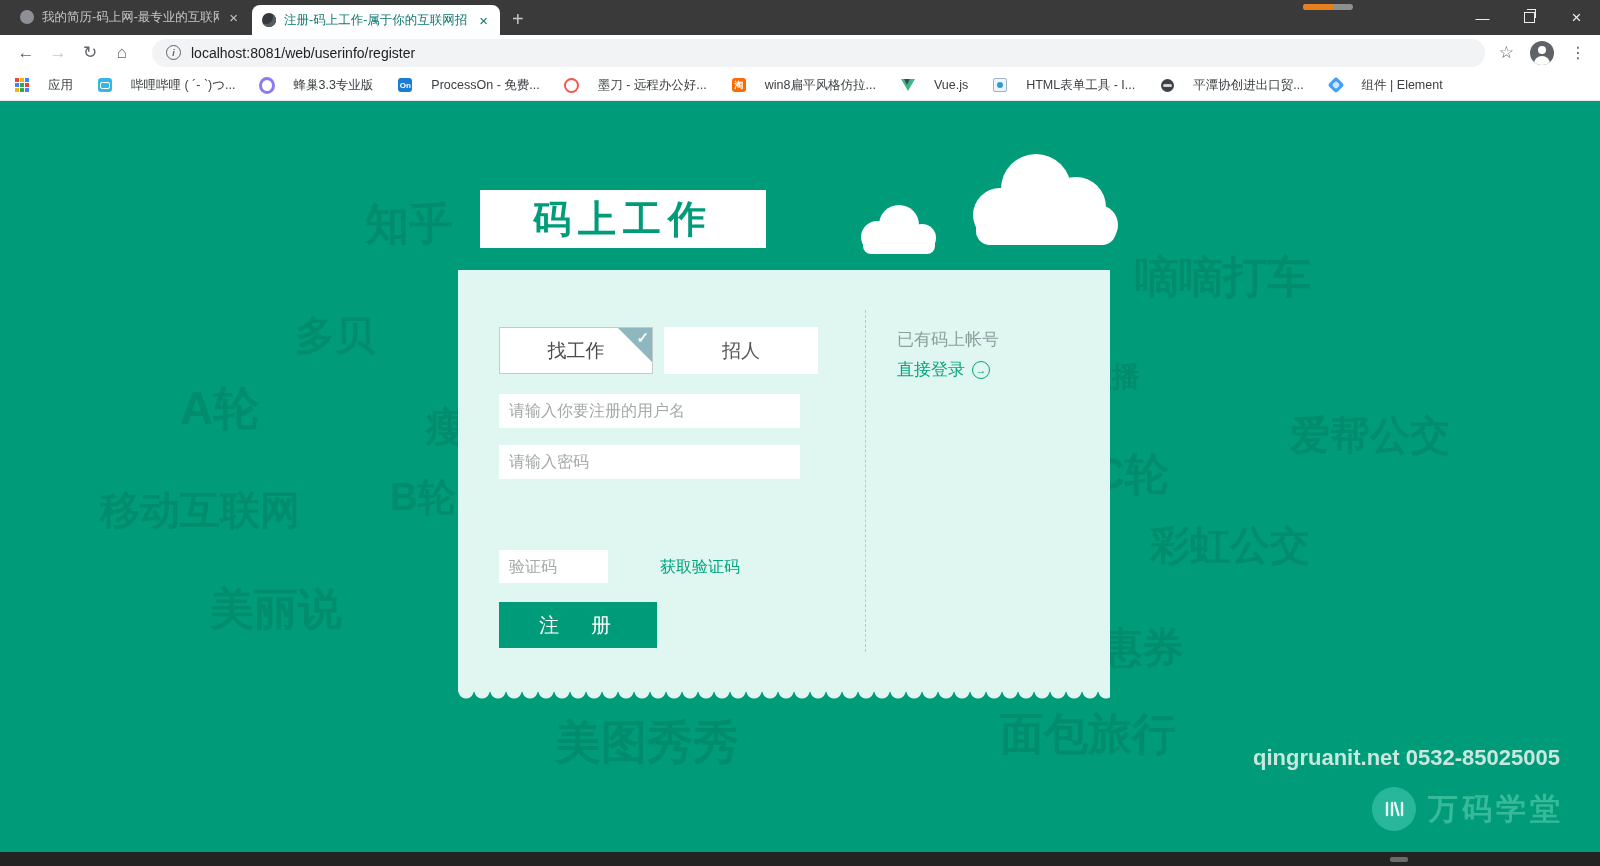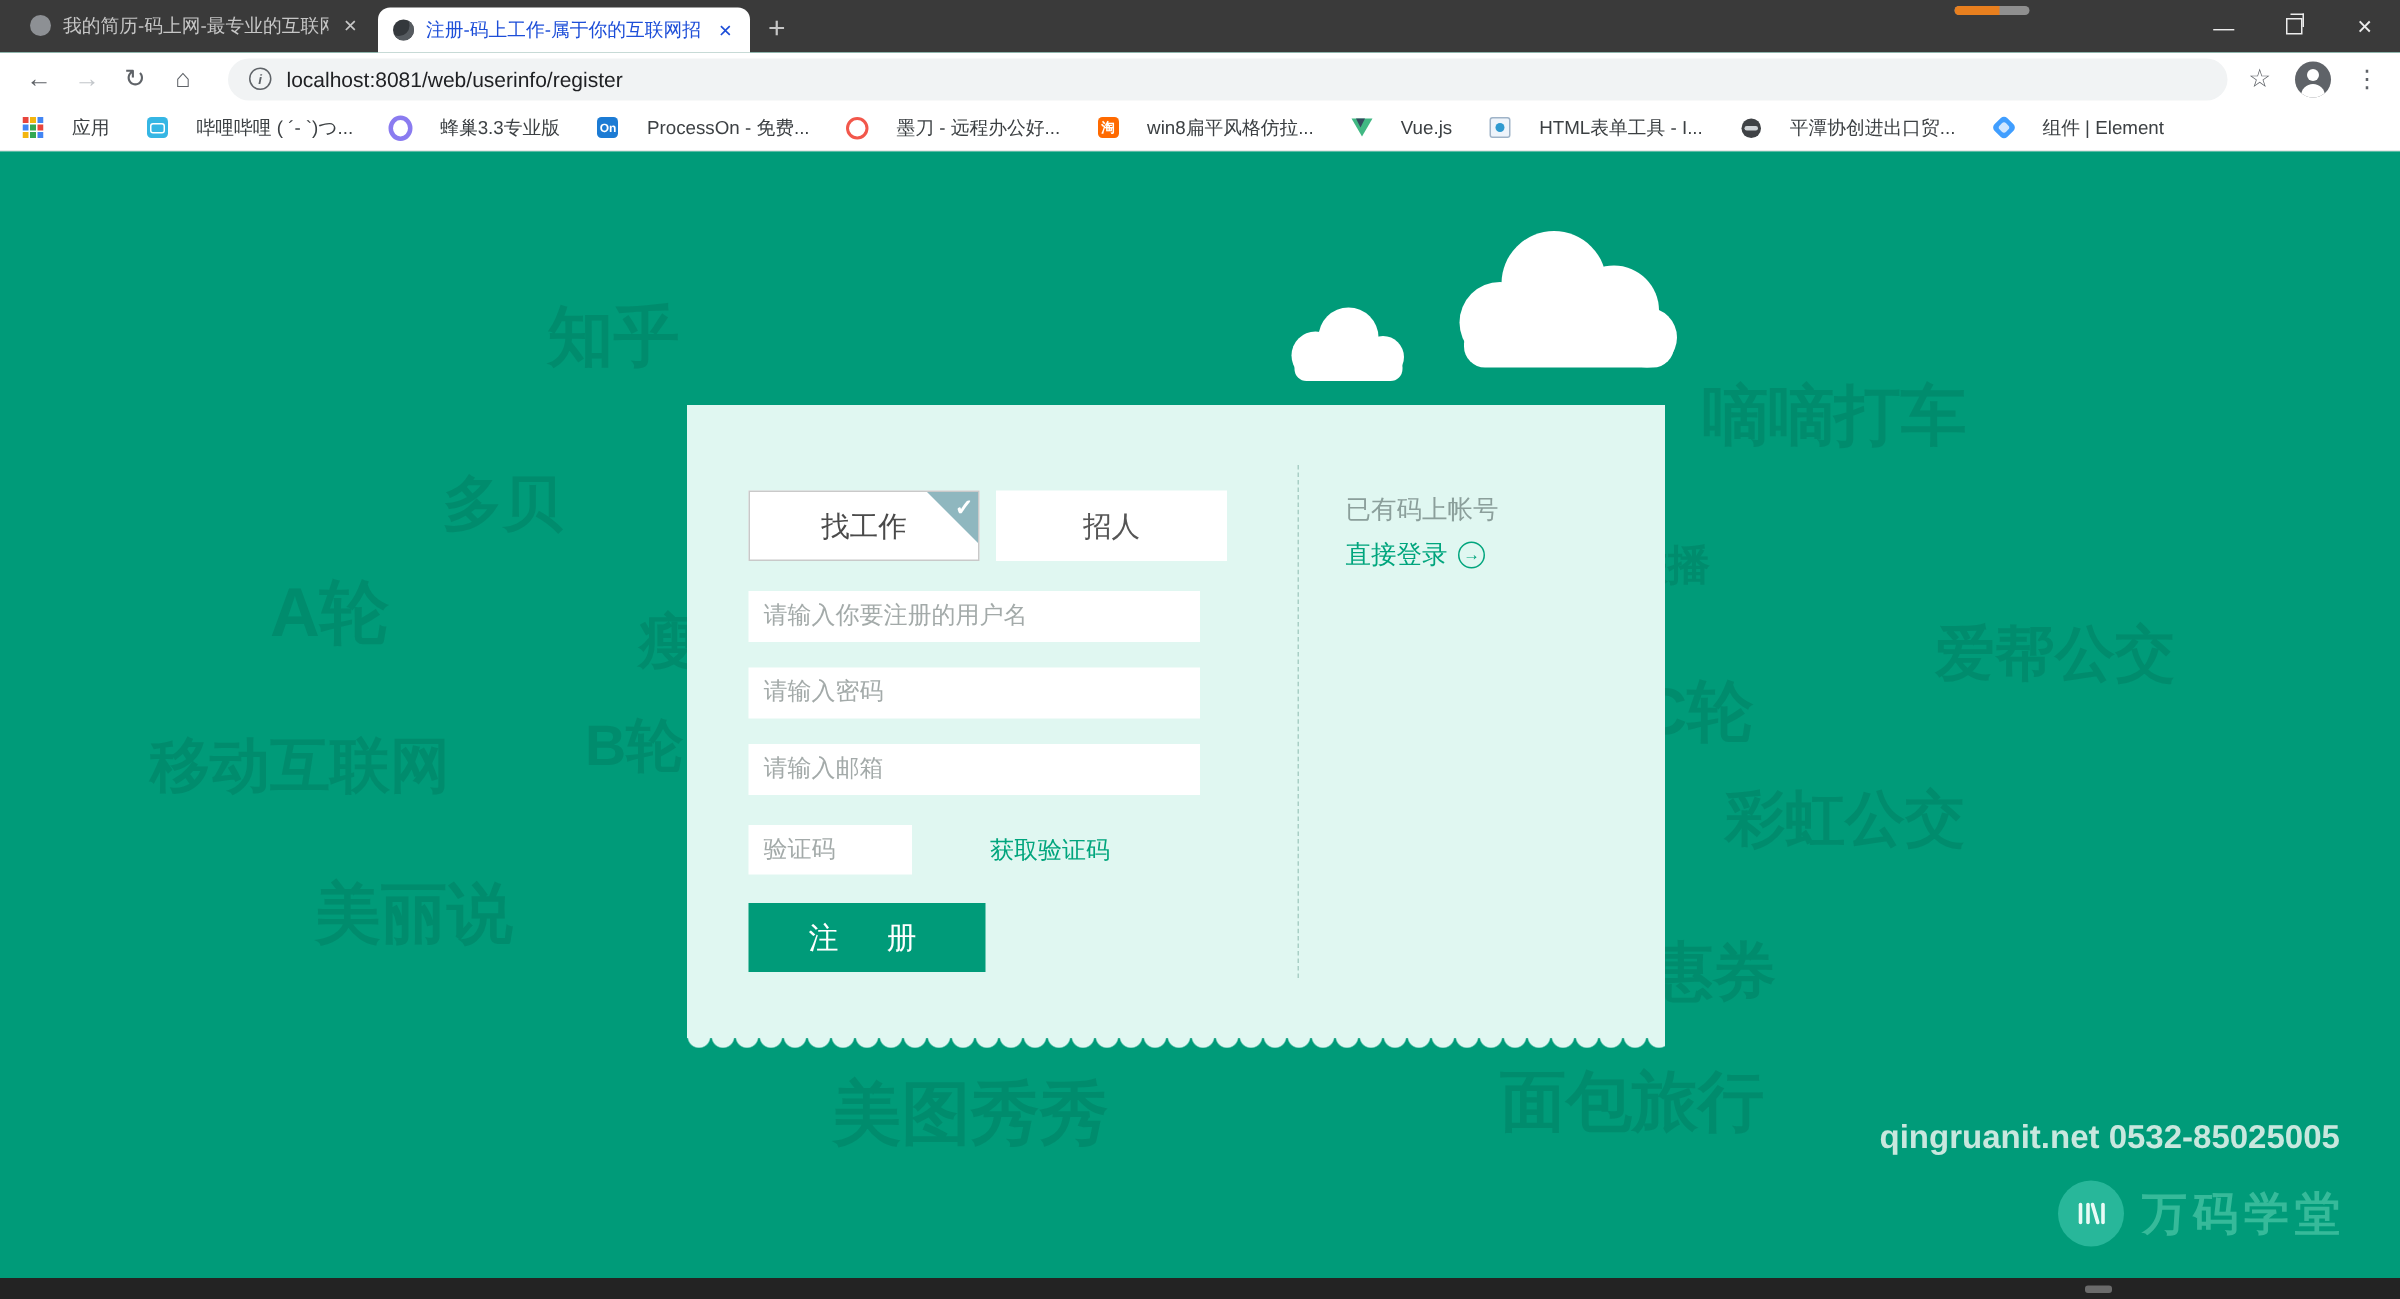--- a/index.html
+++ b/index.html
@@ -3,21 +3,21 @@
 <meta charset="utf-8">
 <style>
   html,body{margin:0;padding:0;background:#111;}
   .screen{position:relative;width:1600px;height:866px;overflow:hidden;
           font-family:"Liberation Sans","DejaVu Sans",sans-serif;background:#009b79;}
 
   
   .titlebar{position:absolute;left:0;top:0;width:1600px;height:35px;background:#3a3a3a;}
   .tab{position:absolute;display:flex;align-items:center;gap:8px;padding:0 10px;box-sizing:border-box;}
   .tab-inactive{left:10px;top:0;width:240px;height:34px;color:#c6c6c6;}
-  .tab-active{left:252px;top:5px;width:248px;height:30px;background:#fff;border-radius:8px 8px 0 0;color:#1d4ed8;}
+  .tab-active{left:252px;top:5px;width:248px;height:30px;background:#fff;border-radius:8px 8px 0 0;color:#0f766e;}
   .tab-title{font-size:12.5px;white-space:nowrap;overflow:hidden;flex:1;}
   .tab-close{font-size:15px;line-height:15px;padding:0 2px;cursor:default;}
   .fav{width:14px;height:14px;border-radius:50%;flex:0 0 14px;}
   .fav-1{background:#8d9094;}
   .fav-2{background:#34383c;box-shadow:inset -3px -3px 0 #565b60;}
   .newtab{position:absolute;left:512px;top:6px;color:#c6c6c6;font-size:20px;line-height:26px;}
   .recbar{position:absolute;left:1303px;top:4px;width:50px;height:6px;border-radius:3px;background:#8f8f8f;overflow:hidden;}
   .recbar i{display:block;width:60%;height:100%;background:#e87f1e;}
   .wincontrols{position:absolute;right:0;top:0;height:35px;display:flex;}
   .winbtn{width:47px;height:35px;display:flex;align-items:center;justify-content:center;color:#ececec;font-size:14px;}
@@ -264,20 +264,23 @@
     <span class="wm w6">爱帮公交</span>
     <span class="wm w7">C轮</span>
     <span class="wm w8">B轮</span>
     <span class="wm w9">移动互联网</span>
     <span class="wm w10">彩虹公交</span>
     <span class="wm w11">美丽说</span>
     <span class="wm w12">优惠券</span>
     <span class="wm w14">面包旅行</span>
     <span class="wm w15">美图秀秀</span>
 
+    <div class="logo-box">
+      <span class="logo-text">码上工作</span>
+    </div>
 
     <svg class="cloud cloud-small" width="95" height="58" viewBox="0 0 95 58">
       <g fill="#ffffff">
         <circle cx="24" cy="38" r="16"></circle>
           <circle cx="46" cy="26" r="20"></circle>
           <circle cx="69" cy="39" r="14"></circle>
         <rect x="10" y="38" width="72" height="17" rx="8"></rect>
       </g>
     </svg>
     <svg class="cloud cloud-big" width="160" height="104" viewBox="0 0 160 104">
@@ -295,21 +298,20 @@
         <span>找工作</span>
         <span class="seg-corner"></span>
         <span class="seg-check">✓</span>
       </div>
       <div class="seg seg-alt">
         <span>招人</span>
       </div>
 
       <input class="field f-user" type="text" placeholder="请输入你要注册的用户名" style="">
       <input class="field f-pass" type="text" placeholder="请输入密码" style="">
-      <input class="field f-mail" type="text" placeholder="请输入邮箱" style="">
       <input class="field f-captcha" type="text" placeholder="验证码" style="">
       <a class="get-captcha">获取验证码</a>
 
       <button class="register-btn">注　册</button>
 
       <div class="divider"></div>
       <div class="login-hint">已有码上帐号</div>
       <div class="login-link">
         <span>直接登录</span>
         <span class="circle-arrow">→</span>

